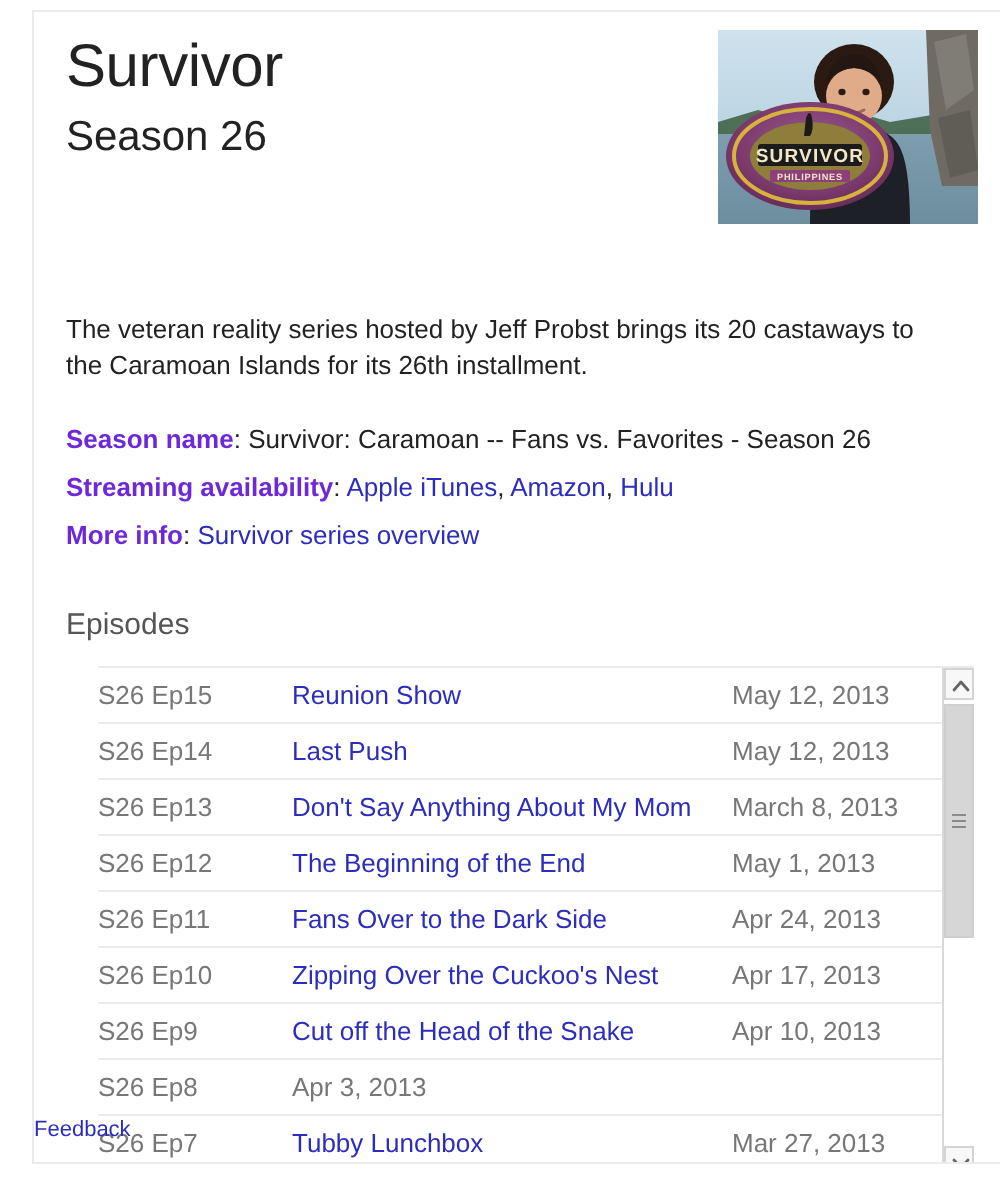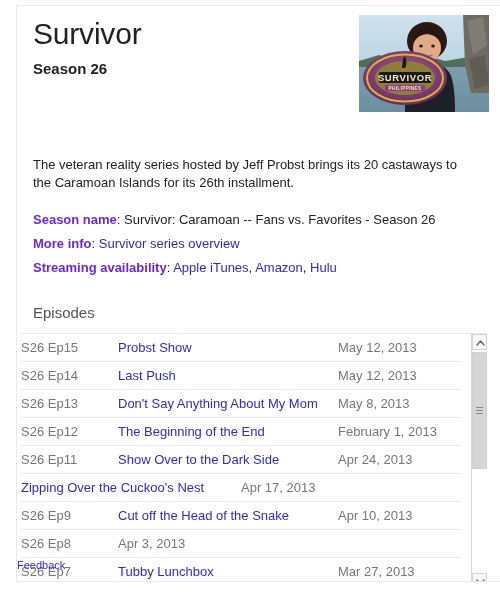--- a/index.html
+++ b/index.html
@@ -35,23 +35,23 @@
   }
   .title {
     font-size: 30px;
     line-height: 36px;
     font-weight: normal;
     color: #222;
     margin: 0;
     letter-spacing: -0.2px;
   }
   .subtitle {
-    font-size: 15px;
+    font-size: 21px;
     line-height: 20px;
-    font-weight: bold;
+    font-weight: normal;
     color: #222;
     margin: 7px 0 0 0;
   }
 
   .thumb {
     position: absolute;
     left: 342px;
     top: 9px;
     width: 130px;
     height: 97px;
@@ -100,21 +100,21 @@
   .episodes-title {
     font-size: 15px;
     line-height: 22px;
     color: #555;
     margin: 22px 0 9px 16px;
     font-weight: normal;
   }
 
   .eps-wrap {
     position: relative;
-    margin: 0 16px 0 4px;
+    margin: 0 16px 0 32px;
     height: 255px;
     overflow: hidden;
     border-top: 1px solid #ebebeb;
   }
   .eps-list {
     position: absolute;
     left: 0; top: 0;
     width: 440px;
   }
   .ep-row {
@@ -279,64 +279,65 @@
     <p class="desc">The veteran reality series hosted by Jeff Probst brings its 20 castaways to the Caramoan Islands for its 26th installment.</p>
 
     <div class="facts">
 
       <div class="fact-row">
         <span class="fact-label">Season name</span><span class="sep">:</span>
         <span class="fact-value">Survivor: Caramoan -- Fans vs. Favorites - Season 26</span>
       </div>
 
       <div class="fact-row">
-        <span class="fact-label">More info</span><span class="sep">:</span>
-        <a class="link">Survivor series overview</a>
-      </div>
-
-      <div class="fact-row">
         <span class="fact-label">Streaming availability</span><span class="sep">:</span>
         <a class="link">Apple iTunes</a><span class="sep">,</span>
         <a class="link">Amazon</a><span class="sep">,</span>
         <a class="link">Hulu</a>
       </div>
 
+      <div class="fact-row">
+        <span class="fact-label">More info</span><span class="sep">:</span>
+        <a class="link">Survivor series overview</a>
+      </div>
+
     </div>
   </div>
 
   <h2 class="episodes-title">Episodes</h2>
 
   <div class="eps-wrap">
     <div class="eps-list" id="eps-list">
         <div class="ep-row">
           <span class="ep-id">S26 Ep15</span>
-          <a class="ep-title">Probst Show</a>
+          <a class="ep-title">Reunion Show</a>
           <span class="ep-date">May 12, 2013</span>
         </div>
         <div class="ep-row">
           <span class="ep-id">S26 Ep14</span>
           <a class="ep-title">Last Push</a>
           <span class="ep-date">May 12, 2013</span>
         </div>
         <div class="ep-row">
           <span class="ep-id">S26 Ep13</span>
           <a class="ep-title">Don't Say Anything About My Mom</a>
-          <span class="ep-date">May 8, 2013</span>
+          <span class="ep-date">March 8, 2013</span>
         </div>
         <div class="ep-row">
           <span class="ep-id">S26 Ep12</span>
           <a class="ep-title">The Beginning of the End</a>
-          <span class="ep-date">February 1, 2013</span>
+          <span class="ep-date">May 1, 2013</span>
         </div>
         <div class="ep-row">
           <span class="ep-id">S26 Ep11</span>
-          <a class="ep-title">Show Over to the Dark Side</a>
+          <a class="ep-title">Fans Over to the Dark Side</a>
           <span class="ep-date">Apr 24, 2013</span>
         </div>
         <div class="ep-row">
+          <span class="ep-id">S26 Ep10</span>
           <a class="ep-title">Zipping Over the Cuckoo's Nest</a>
           <span class="ep-date">Apr 17, 2013</span>
         </div>
         <div class="ep-row">
           <span class="ep-id">S26 Ep9</span>
           <a class="ep-title">Cut off the Head of the Snake</a>
           <span class="ep-date">Apr 10, 2013</span>
         </div>
         <div class="ep-row">
           <span class="ep-id">S26 Ep8</span>

